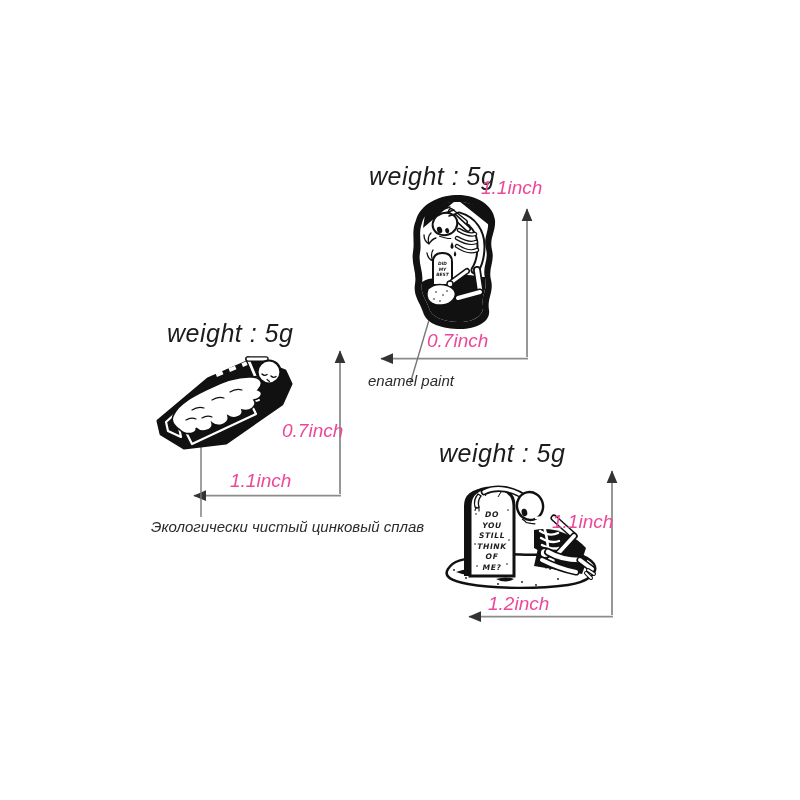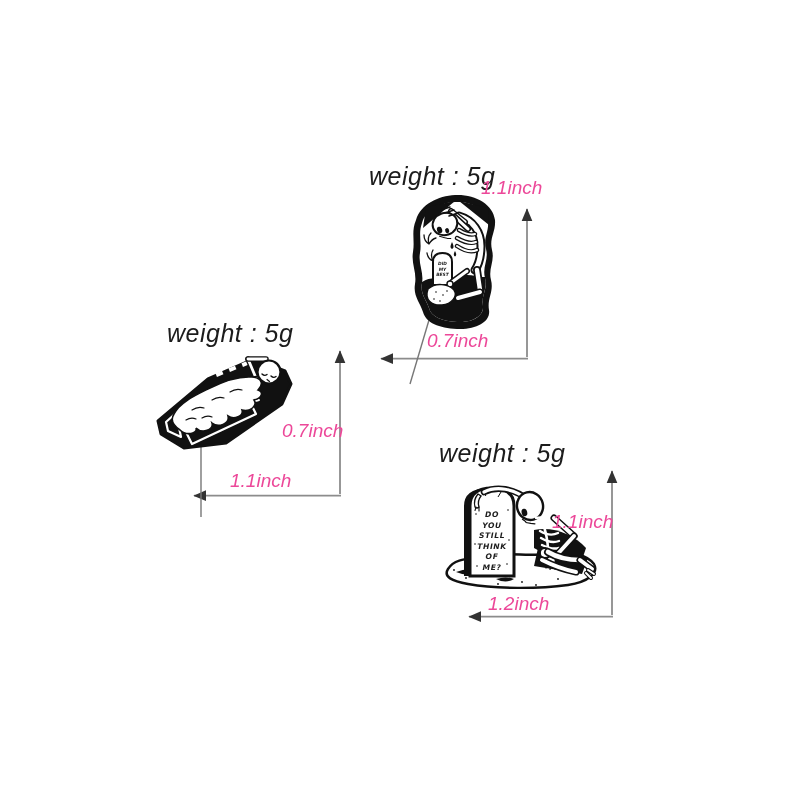--- a/index.html
+++ b/index.html
@@ -45,20 +45,21 @@
     <path d="M201,444 L201,517" stroke="#777777" stroke-width="1.4" fill="none"></path>
 
     <path d="M612,615 L612,471" stroke="#8c8c8c" stroke-width="1.8" fill="none" marker-end="url(#arr)"></path>
     <path d="M613,616.7 L469,616.7" stroke="#8c8c8c" stroke-width="1.8" fill="none" marker-end="url(#arr)"></path>
   </svg>
 
   <div class="abs weight-label" style="left:369px;top:162px;">weight : 5g</div>
   <div class="abs dim-label" style="left:481px;top:177px;">1.1inch</div>
   <div class="abs dim-label" style="left:427px;top:330px;">0.7inch</div>
   <div class="abs note" style="left:368px;top:372px;">
+    <span>enamel paint</span>
   </div>
 
   <svg class="pin-svg" style="left:403px;top:192px;" width="102" height="140" viewBox="0 0 102 140">
     <g>
       <path d="M52,3 C72,2 90,12 92,28 C93,40 86,46 89,58 C92,70 85,76 88,88 C91,100 84,106 86,118 C88,130 73,138 54,137 C36,136 23,131 20,120 C17,110 10,104 12,92 C14,80 8,72 10,60 C12,48 8,40 13,28 C18,12 35,4 52,3 Z" fill="#111111"></path>
       <path d="M52,10 C68,9 83,17 85,30 C86,40 80,46 83,57 C86,68 79,74 82,86 C85,97 78,103 80,114 C81,124 69,131 54,130 C39,129 28,125 26,116 C23,107 17,102 19,91 C21,80 15,72 17,61 C19,50 15,42 19,31 C23,17 38,11 52,10 Z" fill="#ffffff"></path>
       <path d="M19,90 C30,82 42,90 54,85 C66,80 74,86 82,85 C85,97 78,103 80,114 C81,124 69,131 54,130 C39,129 28,125 26,116 C23,107 17,102 19,91 Z" fill="#111111"></path>
       <path d="M20,36 L23,15 L52,9 Z" fill="#111111"></path>
       <path d="M56,9 L85,16 L86,33 Z" fill="#111111"></path>
     </g>
@@ -113,20 +114,21 @@
       <circle cx="31" cy="107" r="0.8" fill="#111111"></circle>
         <circle cx="44" cy="99" r="0.8" fill="#111111"></circle>
       <circle cx="37" cy="109" r="0.8" fill="#111111"></circle>
     </g>
   </svg>
 
   <div class="abs weight-label" style="left:167px;top:319px;">weight : 5g</div>
   <div class="abs dim-label" style="left:282px;top:420px;">0.7inch</div>
   <div class="abs dim-label" style="left:230px;top:470px;">1.1inch</div>
   <div class="abs note" style="left:151px;top:518px;">
+    <span>Экологически чистый цинковый сплав</span>
   </div>
 
   <svg class="pin-svg" style="left:152px;top:350px;" width="145" height="105" viewBox="0 0 145 105">
     <g>
       <path d="M6,71 L56,29 L102,9 L133,21 L139,34 L130,54 L74,93 L32,98 L9,84 Z" fill="#111111" stroke="#111111" stroke-width="3" stroke-linejoin="round"></path>
       <path d="M14,72 L24,63 L29,87 L16,81 Z" fill="none" stroke="#ffffff" stroke-width="2.2" stroke-linejoin="round"></path>
       <path d="M34,82 L100,56 L104,64 L40,94 Z" fill="none" stroke="#ffffff" stroke-width="2.2" stroke-linejoin="round"></path>
       <rect x="64" y="22" width="7" height="4" fill="#ffffff" transform="rotate(-22 67 24)"></rect>
       <rect x="77" y="17" width="7" height="4" fill="#ffffff" transform="rotate(-22 80 19)"></rect>
       <rect x="90" y="12" width="7" height="4" fill="#ffffff" transform="rotate(-22 93 14)"></rect>

